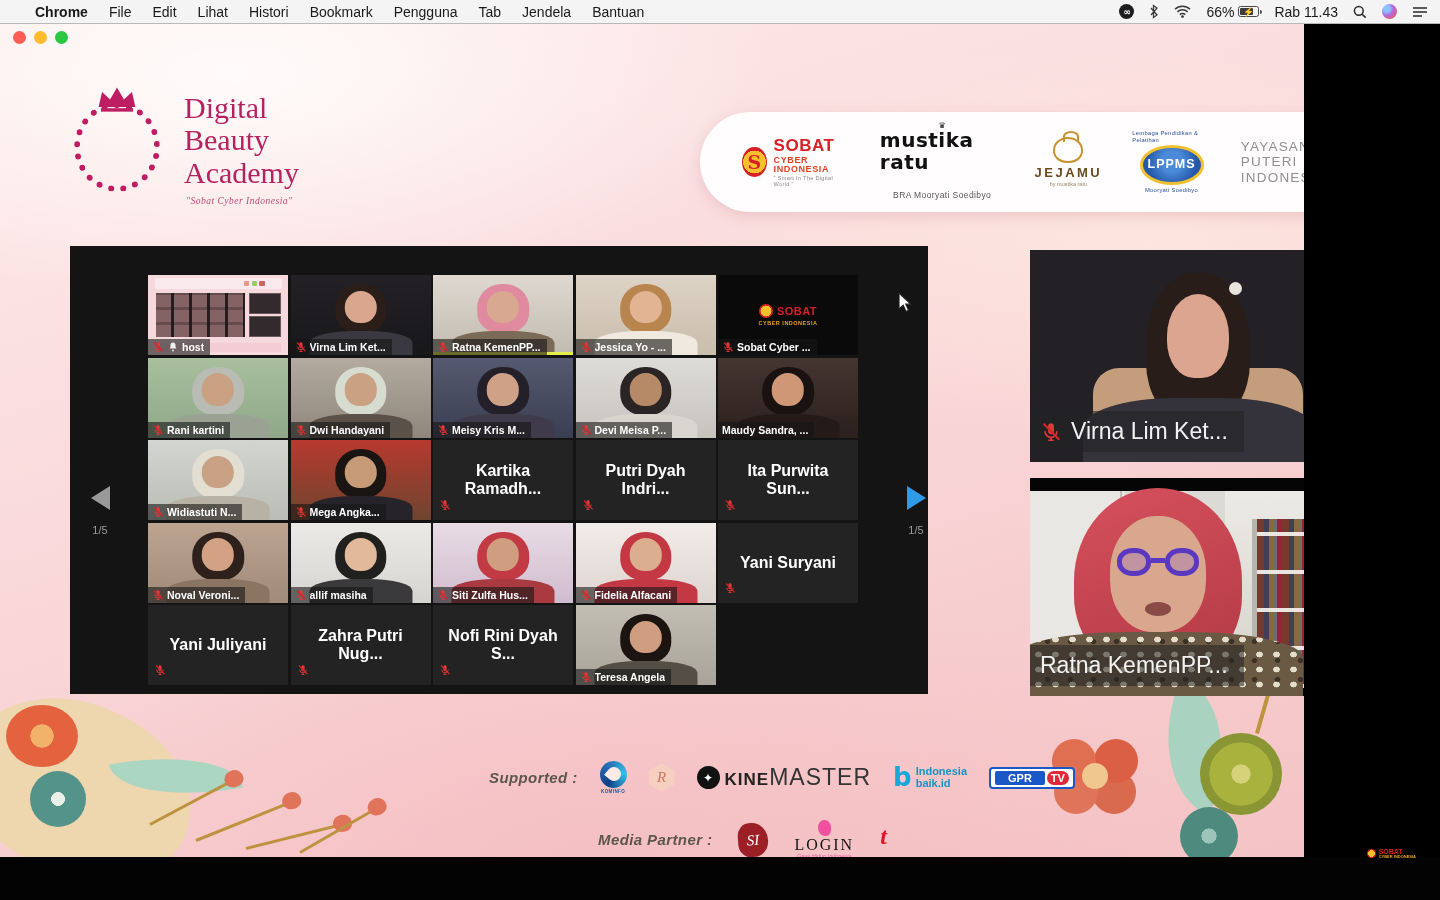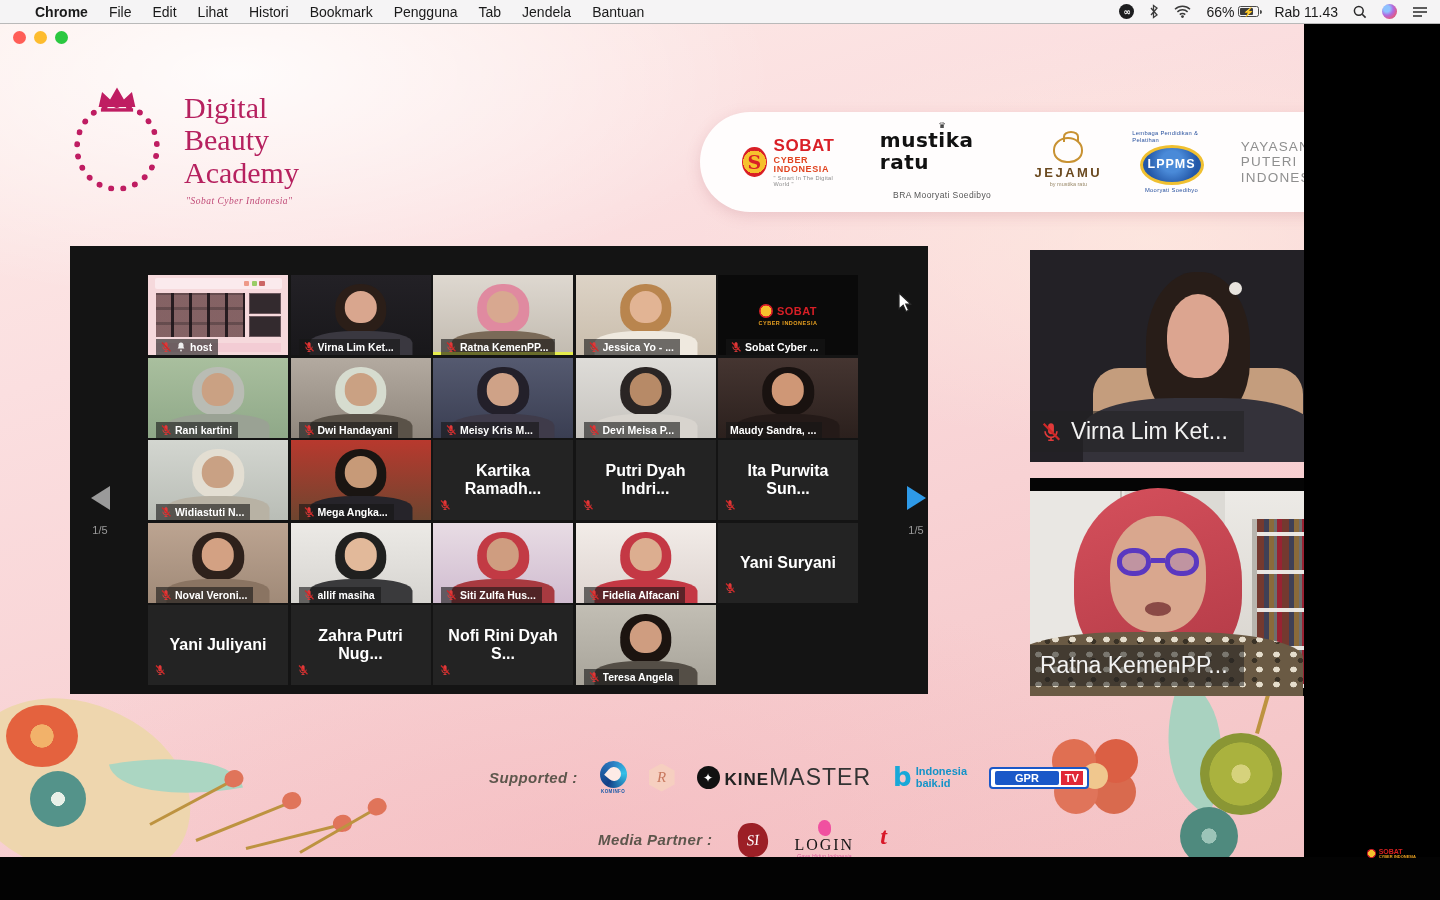--- a/index.html
+++ b/index.html
@@ -75,21 +75,21 @@
   .gallery{position:absolute;left:70px;top:222px;width:858px;height:448px;background:#141414;z-index:6}
   .grid{position:absolute;left:78px;top:29px;width:710px;display:grid;grid-template-columns:repeat(5,140px);grid-auto-rows:80px;gap:2.5px}
   .tile{position:relative;background:#232323;overflow:hidden}
   .tile.active{outline:2.5px solid #d2e64d;outline-offset:-2.5px}
   .tile.speaking::after{content:'';position:absolute;left:0;right:0;bottom:0;height:3px;background:#e6ed4d}
   .vid{position:absolute;inset:0;background:linear-gradient(180deg,var(--b1),var(--b2))}
   .person{position:absolute;left:50%;bottom:0;transform:translateX(-50%);width:80%;height:92%}
   .person .hair{position:absolute;left:50%;top:4%;transform:translateX(-50%);width:46%;height:66%;background:var(--hair);border-radius:48% 48% 42% 42%}
   .person .face{position:absolute;left:50%;top:13%;transform:translateX(-50%);width:29%;height:44%;background:var(--skin);border-radius:50% 50% 46% 46%}
   .person .body{position:absolute;left:50%;bottom:-6%;transform:translateX(-50%);width:92%;height:38%;background:var(--top);border-radius:42% 42% 0 0}
-  .tlabel{position:absolute;left:8px;bottom:0;max-width:96%;display:flex;align-items:center;gap:3px;background:rgba(22,22,22,.6);padding:2px 6px 2px 4px;z-index:3}
+  .tlabel{position:absolute;left:0;bottom:0;max-width:96%;display:flex;align-items:center;gap:3px;background:rgba(22,22,22,.6);padding:2px 6px 2px 4px;z-index:3}
   .tlabel span{color:#fff;font-size:10.5px;font-weight:700;white-space:nowrap;overflow:hidden;text-overflow:ellipsis}
   .cname{height:100%;display:flex;align-items:center;justify-content:center;color:#fff;font-size:16px;font-weight:700;text-align:center;padding:0 6px}
   .mic-abs{position:absolute;left:6px;bottom:5px;z-index:3}
   
   .share{position:absolute;inset:0;background:#f6d9dc}
   .share .hdr{position:absolute;top:4%;left:5%;right:4%;height:13%;background:#fbeaed;border-radius:2px}
   .share .hdr i{position:absolute;top:25%;height:50%;border-radius:1px;background:#e98}
   .share .scr{position:absolute;left:6%;top:23%;width:63%;height:54%;background:#241e20;background-image:repeating-linear-gradient(90deg,rgba(200,150,150,.4) 0 15px,rgba(36,26,30,.95) 15px 18px),repeating-linear-gradient(0deg,rgba(150,105,110,.45) 0 12px,rgba(36,26,30,.95) 12px 15px)}
   .share .side{position:absolute;right:5%;top:23%;width:23%;height:54%;display:flex;flex-direction:column;gap:5%}
   .share .side div{flex:1;background:#332a2e;border:1px solid #6a565c}
@@ -145,22 +145,22 @@
   .kom-t{font-size:4.5px;color:#1a5aa8;font-weight:700;letter-spacing:.4px}
   .rhex{width:26px;height:28px;background:#f6cfc0;clip-path:polygon(50% 0,100% 25%,100% 75%,50% 100%,0 75%,0 25%);display:flex;align-items:center;justify-content:center;color:#c8795f;font-family:"Liberation Serif",serif;font-style:italic;font-size:15px}
   .kine{display:flex;align-items:center;gap:5px}
   .kine-c{width:23px;height:23px;border-radius:50%;background:#111;color:#fff;font-size:12px;display:flex;align-items:center;justify-content:center}
   .kine-t b{color:#222;font-size:17px;letter-spacing:1px;font-weight:800}
   .kine-t i{color:#333;font-size:23px;letter-spacing:1px;font-style:normal;font-weight:400}
   .ibaik{display:flex;align-items:center;gap:4px}
   .ib-b{color:#18a8d8;font-size:26px;font-weight:800;line-height:.8;font-family:"DejaVu Sans",sans-serif}
   .ib-col{display:flex;flex-direction:column;color:#1493c8;font-weight:800;font-size:11px;line-height:1.05}
   .gpr{display:flex;align-items:center;gap:2px;border:2px solid #1a58c8;border-radius:4px;padding:2px 4px;background:#fff}
-  .gpr .g1{background:#1a58c8;color:#fff;font-weight:800;font-size:11px;padding:1px 20px;border-radius:2px}
-  .gpr .g2{background:#e02838;color:#fff;font-weight:800;font-size:11px;padding:1px 4px;border-radius:0}
+  .gpr .g1{background:#1a58c8;color:#fff;font-weight:800;font-size:11px;padding:1px 13px;border-radius:2px}
+  .gpr .g2{background:#e02838;color:#fff;font-weight:800;font-size:11px;padding:1px 4px;border-radius:7px}
   .mediarow{position:absolute;left:598px;top:796px;display:flex;align-items:center;gap:26px;z-index:5}
   .si-blob{width:30px;height:34px;background:#9c1f26;border-radius:38% 52% 46% 40%;display:flex;align-items:center;justify-content:center;color:#fff;font-family:"Liberation Serif",serif;font-style:italic;font-size:15px;transform:rotate(-4deg)}
   .login{display:flex;flex-direction:column;align-items:center;line-height:1}
   .login .lg-head{width:13px;height:16px;background:#f050a0;border-radius:50% 50% 40% 55%;margin-bottom:1px}
   .login .lg-t{font-family:"Liberation Serif",serif;font-size:16px;letter-spacing:2px;color:#141414}
   .login .lg-s{font-size:5.5px;color:#e060a0;font-style:italic;margin-top:1px}
   .scriptlogo{color:#d81828;font-family:"Liberation Serif",serif;font-style:italic;font-weight:700;font-size:24px;line-height:.8;text-align:center}
   .scriptlogo small{display:block;font-size:5px;letter-spacing:.5px;font-style:normal;font-family:"Liberation Sans",sans-serif;margin-top:2px}
 
   

